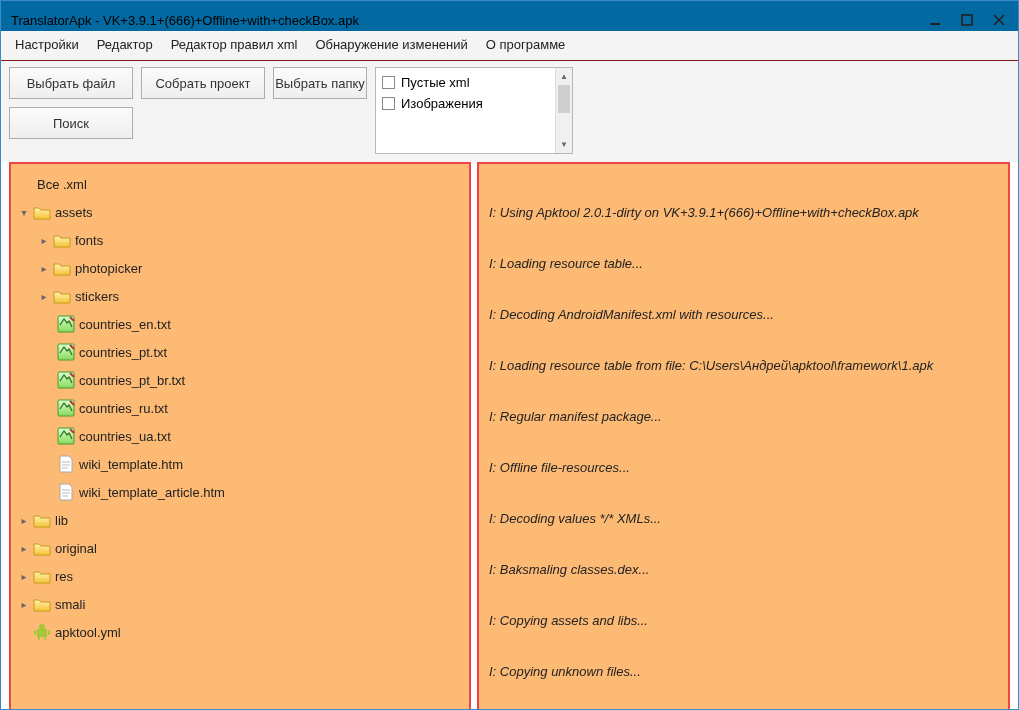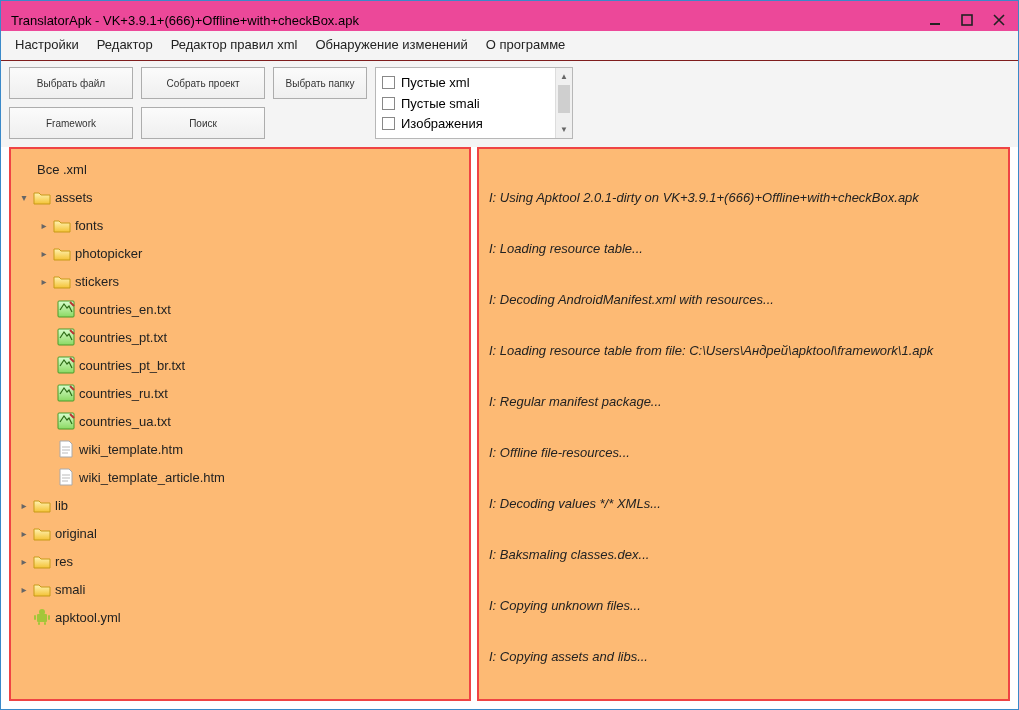--- a/index.html
+++ b/index.html
@@ -1,26 +1,26 @@
 <!DOCTYPE html>
 <html><head>
 <meta charset="utf-8">
 <style>
 * { box-sizing: border-box; margin: 0; padding: 0; }
 body { font-family: "Segoe UI", Tahoma, sans-serif; font-size: 13px; background: #fff; width: 1019px; height: 710px; overflow: hidden; border: 1px solid #3a89c9; }
-.titlebar { height: 30px; display: flex; align-items: center; padding: 8px 6px 0 10px; background: #ec4899; }
+.titlebar { height: 30px; display: flex; align-items: center; padding: 8px 6px 0 10px; background: #0369a1; }
 .title-text { flex: 1; font-size: 13px; color: #000; }
 .win-controls { display: flex; gap: 18px; padding-right: 6px; }
 .win-btn { width: 14px; height: 14px; display: flex; align-items: center; justify-content: center; cursor: pointer; }
 .menubar { display: flex; gap: 14px; padding: 4px 12px 6px 12px; background: #f4f4f4; border-bottom: 1px solid #7f1d1d; }
 .menu-item { color: #222; cursor: pointer; padding: 2px 2px; }
 .toolbar { display: flex; gap: 8px; padding: 6px 8px 8px 8px; background: #f4f4f4; }
 .btn-grid { display: grid; grid-template-columns: 124px 124px 94px; grid-template-rows: 32px 32px; gap: 8px; }
-.btn { border: 1px solid #adadad; background: linear-gradient(#fbfbfb,#efefef); display: flex; align-items: center; justify-content: center; cursor: pointer; font-size: 10px; color: #333; }
-.filterbox { width: 198px; height: 72px; border: 1px solid #b7b7b7; background: #fff; position: relative; display: flex; flex-direction: column; padding: 4px 18px 4px 6px; }
+.btn { border: 1px solid #adadad; background: linear-gradient(#fbfbfb,#efefef); display: flex; align-items: center; justify-content: center; cursor: pointer; font-size: 13px; color: #333; }
+.filterbox { width: 198px; height: 87px; border: 1px solid #b7b7b7; background: #fff; position: relative; display: flex; flex-direction: column; padding: 4px 18px 4px 6px; }
 .filter-row { display: flex; align-items: center; gap: 6px; height: 21px; }
 .cb { width: 13px; height: 13px; border: 1px solid #888; background: #fff; display: inline-block; cursor: pointer; }
 .filter-scroll { position: absolute; right: 0; top: 0; bottom: 0; width: 17px; background: #f0f0f0; border-left: 1px solid #ddd; display: flex; flex-direction: column; }
 .scroll-arrow { height: 17px; display: flex; align-items: center; justify-content: center; color: #666; font-size: 8px; }
 .scroll-thumb { background: #cfcfcf; margin: 0 2px; flex: 0 0 28px; }
 .content { display: flex; height: calc(710px - 30px - 28px - 90px); padding: 0 8px 8px 8px; gap: 6px; }
 .panel { border: 2px solid #ef4444; background: #fdba74; overflow: auto; }
 .tree-panel { width: 462px; padding: 6px 4px; }
 .log-panel { flex: 1; padding: 6px 10px; font-size: 13px; line-height: 17px; color: #222; white-space: pre-wrap; font-style: italic; }
 .tree-row { display: flex; align-items: center; height: 28px; cursor: pointer; }
@@ -75,31 +75,26 @@
   <span class="menu-item">Редактор правил xml</span>
   <span class="menu-item">Обнаружение изменений</span>
   <span class="menu-item">О программе</span>
 </div>
 
 <div class="toolbar">
   <div class="btn-grid">
     <div class="btn">Выбрать файл</div>
     <div class="btn">Собрать проект</div>
     <div class="btn">Выбрать папку</div>
-    <div class="btn">Framework</div>
     <div class="btn">Поиск</div>
   </div>
   <div class="filterbox">
     <div class="filter-row">
         <span class="cb"></span>
         <span>Пустые xml</span>
-      </div>
-    <div class="filter-row">
-        <span class="cb"></span>
-        <span>Пустые smali</span>
       </div>
     <div class="filter-row">
         <span class="cb"></span>
         <span>Изображения</span>
       </div>
     <div class="filter-scroll">
       <div class="scroll-arrow">▲</div>
       <div class="scroll-thumb"></div>
       <div style="flex:1"></div>
       <div class="scroll-arrow">▼</div>
@@ -292,20 +287,20 @@
 
   <div class="panel log-panel">
     <div>I: Using Apktool 2.0.1-dirty on VK+3.9.1+(666)+Offline+with+checkBox.apk</div>
     <div>I: Loading resource table...</div>
     <div>I: Decoding AndroidManifest.xml with resources...</div>
     <div>I: Loading resource table from file: C:\Users\Андрей\apktool\framework\1.apk</div>
     <div>I: Regular manifest package...</div>
     <div>I: Offline file-resources...</div>
     <div>I: Decoding values */* XMLs...</div>
     <div>I: Baksmaling classes.dex...</div>
+    <div>I: Copying assets and libs...</div>
     <div>I: Copying unknown files...</div>
-    <div>I: Copying assets and libs...</div>
     <div>I: Copying original files...</div>
     
     
     
   </div>
 </div>
 
 </body></html>

